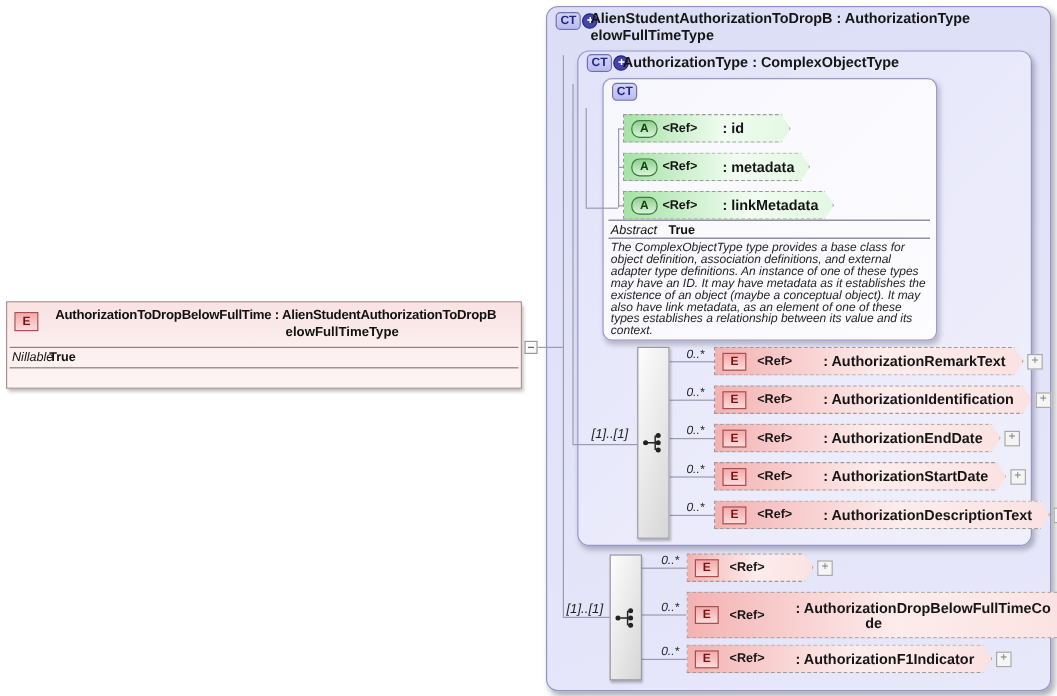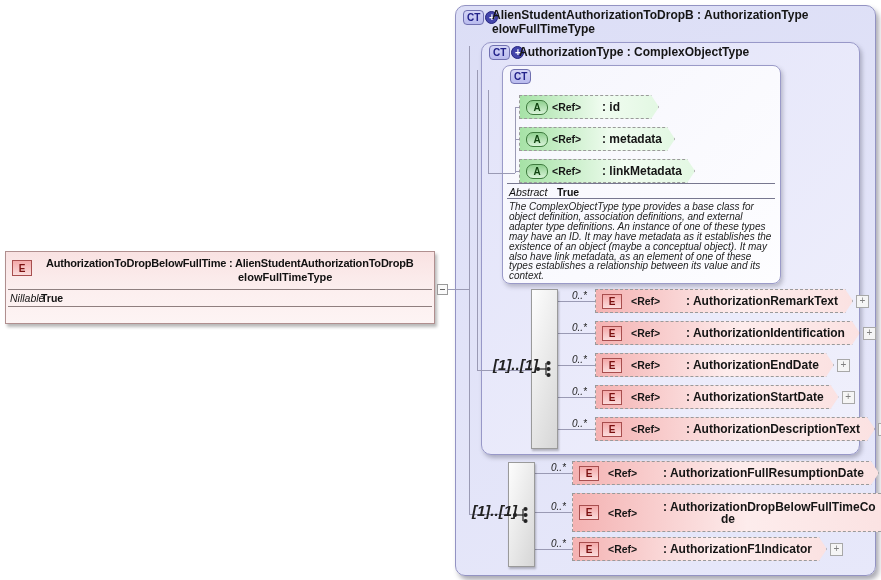--- a/index.html
+++ b/index.html
@@ -43,21 +43,21 @@
   .ref{width:55px;margin-left:9px;font-size:10.5px;font-weight:bold;white-space:nowrap;color:#151515;}
   .ashape .ref{width:50px;margin-left:4px;}
   .ename{font-size:12px;font-weight:bold;white-space:nowrap;color:#151515;}
   .plusbox{display:inline-flex;align-items:center;justify-content:center;width:11px;height:11px;margin-left:3px;
            border:1px solid #a8a8a8;background:#f5f5f5;color:#808080;font-size:10px;line-height:10px;flex:0 0 11px;}
   .hl{position:absolute;height:1px;background:#9a9ab4;}
   .vl{position:absolute;width:1px;background:#9a9ab4;}
   .sep{position:absolute;height:1px;background:#8f7f7f;}
   .cosep{position:absolute;height:1px;background:#77778f;}
   .occ{position:absolute;font-size:10px;font-style:italic;color:#222;white-space:nowrap;}
-  .card{position:absolute;font-size:15px;font-style:italic;font-weight:bold;color:#222;white-space:nowrap;}
+  .card{position:absolute;font-size:11px;font-style:italic;font-weight:normal;color:#222;white-space:nowrap;}
   .seqbar{position:absolute;box-sizing:border-box;border:1px solid #9a9a9a;
           background:linear-gradient(105deg,#fdfdfd,#d6d6d6);box-shadow:1px 2px 2px rgba(0,0,0,.25);
           display:flex;align-items:center;justify-content:center;}
   .ital{font-style:italic;}
   .small{font-size:10.5px;}
   .handle{position:absolute;left:437px;top:284px;width:11px;height:11px;box-sizing:border-box;
           border:1px solid #999;background:#fafafa;display:flex;align-items:center;justify-content:center;}
   .handle div{width:5px;height:1px;background:#666;}
   .codesc{position:absolute;left:509px;top:202px;width:268px;font-size:10px;font-style:italic;
           line-height:9.9px;color:#222;}
@@ -213,21 +213,20 @@
       <circle cx="14.5" cy="17" r="2.1" fill="#222"></circle>
     </svg>
   </div>
   <div class="card" style="left:472px;top:502px;">[1]..[1]</div>
 
   <div class="occ" style="left:551px;top:462px;">0..*</div>
   <div class="erow" style="left:572px;top:461px;">
     <div class="eshape">
       <span class="eicon">E</span>
       <span class="ref">&lt;Ref&gt;</span>
-      <span class="ename">: AuthorizationFullResumptionDate</span>
     </div>
     <span class="plusbox">+</span>
   </div>
 
   <div class="occ" style="left:551px;top:501px;">0..*</div>
   <div class="erow" style="left:572px;top:493px;">
     <div class="eshape tall">
       <span class="eicon">E</span>
       <span class="ref">&lt;Ref&gt;</span>
       <span class="namecol">

